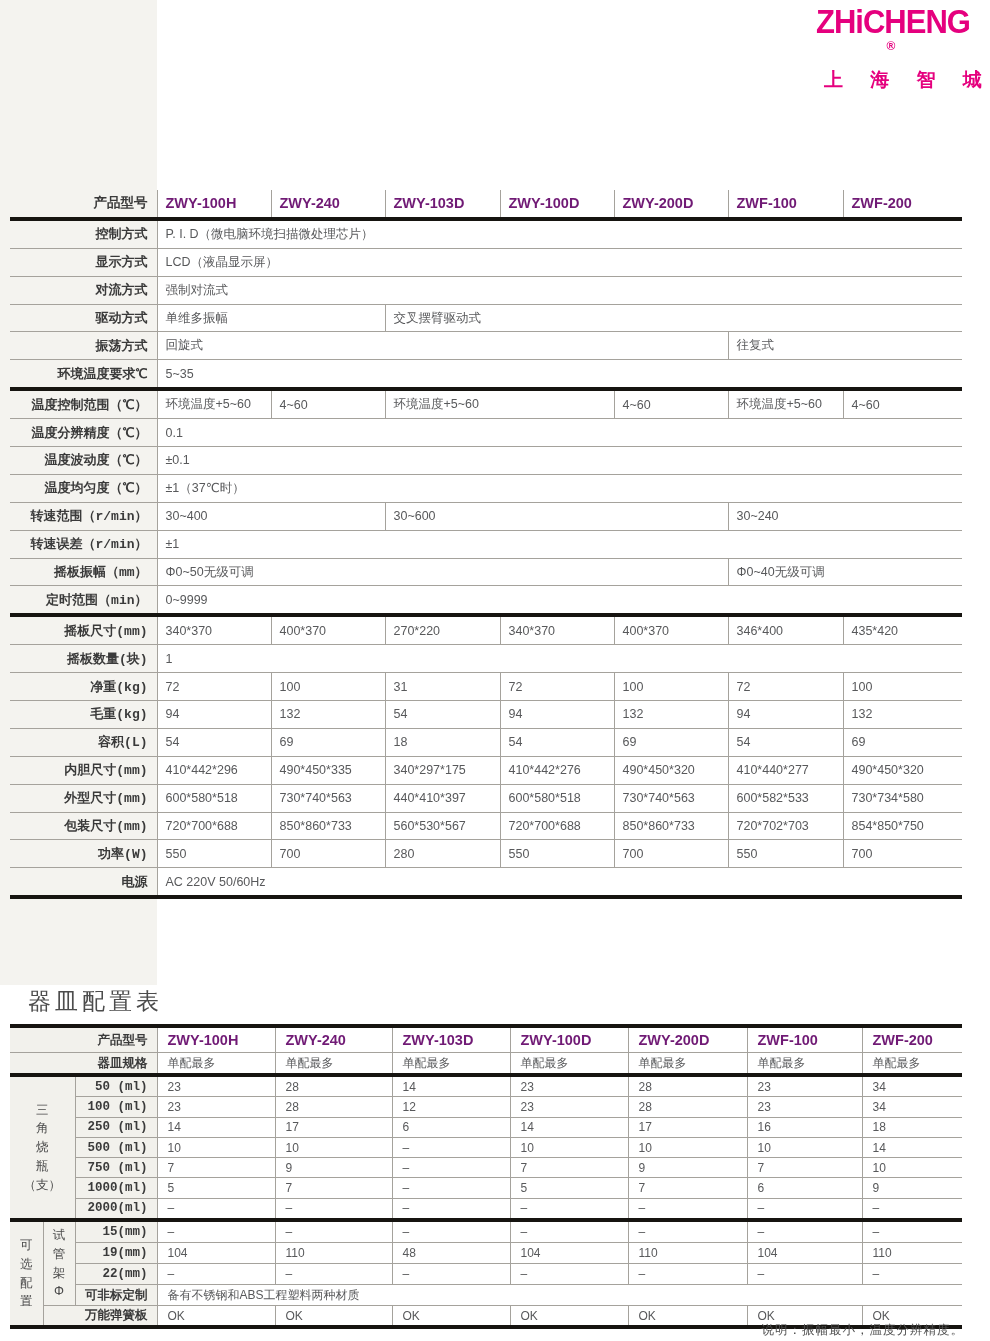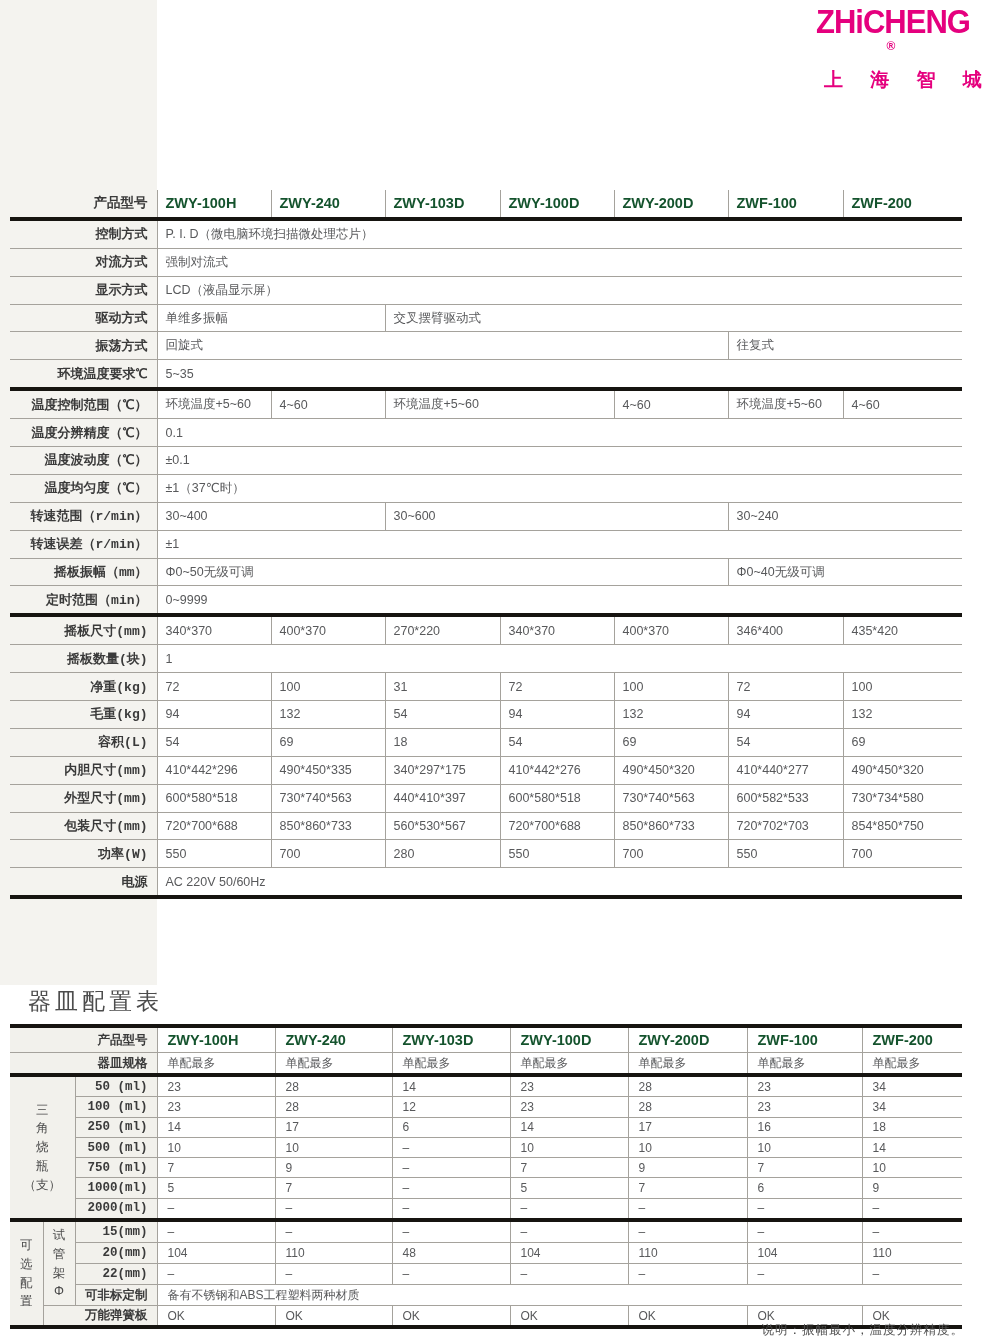--- a/index.html
+++ b/index.html
@@ -27,21 +27,21 @@
   .t2 tr.hdr td{height:24px;}
   .t2 tr.sub td{height:20px;}
   tr.thick td{border-bottom:4px solid #161410;}
   td.tt{border-top:4px solid #161410;}
 
   td.d{border-left:1px solid #a5a29c;}
   td.lbl{text-align:right;font-weight:bold;color:#3a3a3a;font-size:13px;
          padding:0 9px 0 2px;border-right:1px solid #a5a29c;font-family:Liberation Mono, monospace;}
   .t2 td.lbl{font-size:12.5px;}
   td.hl{font-size:13.5px;}
-  td.mdl{font-weight:bold;color:#14532d;font-size:14.5px;border-left:1px solid #a5a29c;}
+  td.mdl{font-weight:bold;color:#701a75;font-size:14.5px;border-left:1px solid #a5a29c;}
   .t1 td.mdl{border-left:1px solid #a5a29c;}
   td.grp{white-space:pre-line;text-align:center;line-height:1.5;color:#4a4a4a;
          font-size:12.5px;padding:4px 2px;border-right:1px solid #a5a29c;
          vertical-align:middle;}
   .t2 td.grp,.t2 td.lbl{background:#f2f1ec;}
 
   .section-title{position:absolute;left:28px;top:986px;font-size:23px;color:#4c4c4c;
                  letter-spacing:4px;font-weight:500;}
   .note{position:absolute;right:26px;top:1322px;font-size:12.5px;color:#4f4f4f;letter-spacing:1px;}
 </style>
@@ -78,26 +78,26 @@
           <td class="mdl">ZWY-100D</td>
           <td class="mdl">ZWY-200D</td>
           <td class="mdl">ZWF-100</td>
           <td class="mdl">ZWF-200</td>
         </tr>
         <tr class="">
           <td class="lbl">控制方式</td>
           <td colspan="7" class="d">P. I. D（微电脑环境扫描微处理芯片）</td>
         </tr>
         <tr class="">
+          <td class="lbl">显示方式</td>
+          <td colspan="7" class="d">LCD（液晶显示屏）</td>
+        </tr>
+        <tr class="">
           <td class="lbl">对流方式</td>
           <td colspan="7" class="d">强制对流式</td>
-        </tr>
-        <tr class="">
-          <td class="lbl">显示方式</td>
-          <td colspan="7" class="d">LCD（液晶显示屏）</td>
         </tr>
         <tr class="">
           <td class="lbl">驱动方式</td>
           <td colspan="2" class="d">单维多振幅</td>
           <td colspan="5" class="d">交叉摆臂驱动式</td>
         </tr>
         <tr class="">
           <td class="lbl">振荡方式</td>
           <td colspan="5" class="d">回旋式</td>
           <td colspan="2" class="d">往复式</td>
@@ -360,21 +360,21 @@
           <td class="lbl">15(mm)</td>
           <td class="d">–</td>
           <td class="d">–</td>
           <td class="d">–</td>
           <td class="d">–</td>
           <td class="d">–</td>
           <td class="d">–</td>
           <td class="d">–</td>
         </tr>
         <tr class="">
-          <td class="lbl">20(mm)</td>
+          <td class="lbl">19(mm)</td>
           <td class="d">104</td>
           <td class="d">110</td>
           <td class="d">48</td>
           <td class="d">104</td>
           <td class="d">110</td>
           <td class="d">104</td>
           <td class="d">110</td>
         </tr>
         <tr class="">
           <td class="lbl">22(mm)</td>

